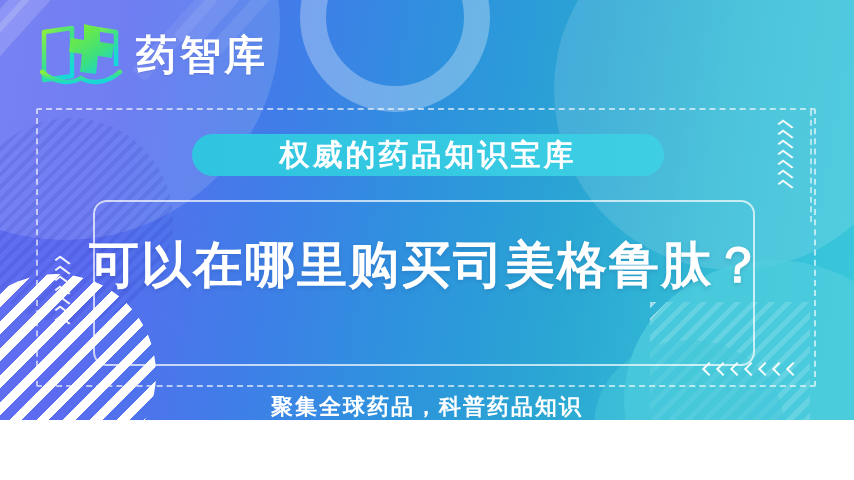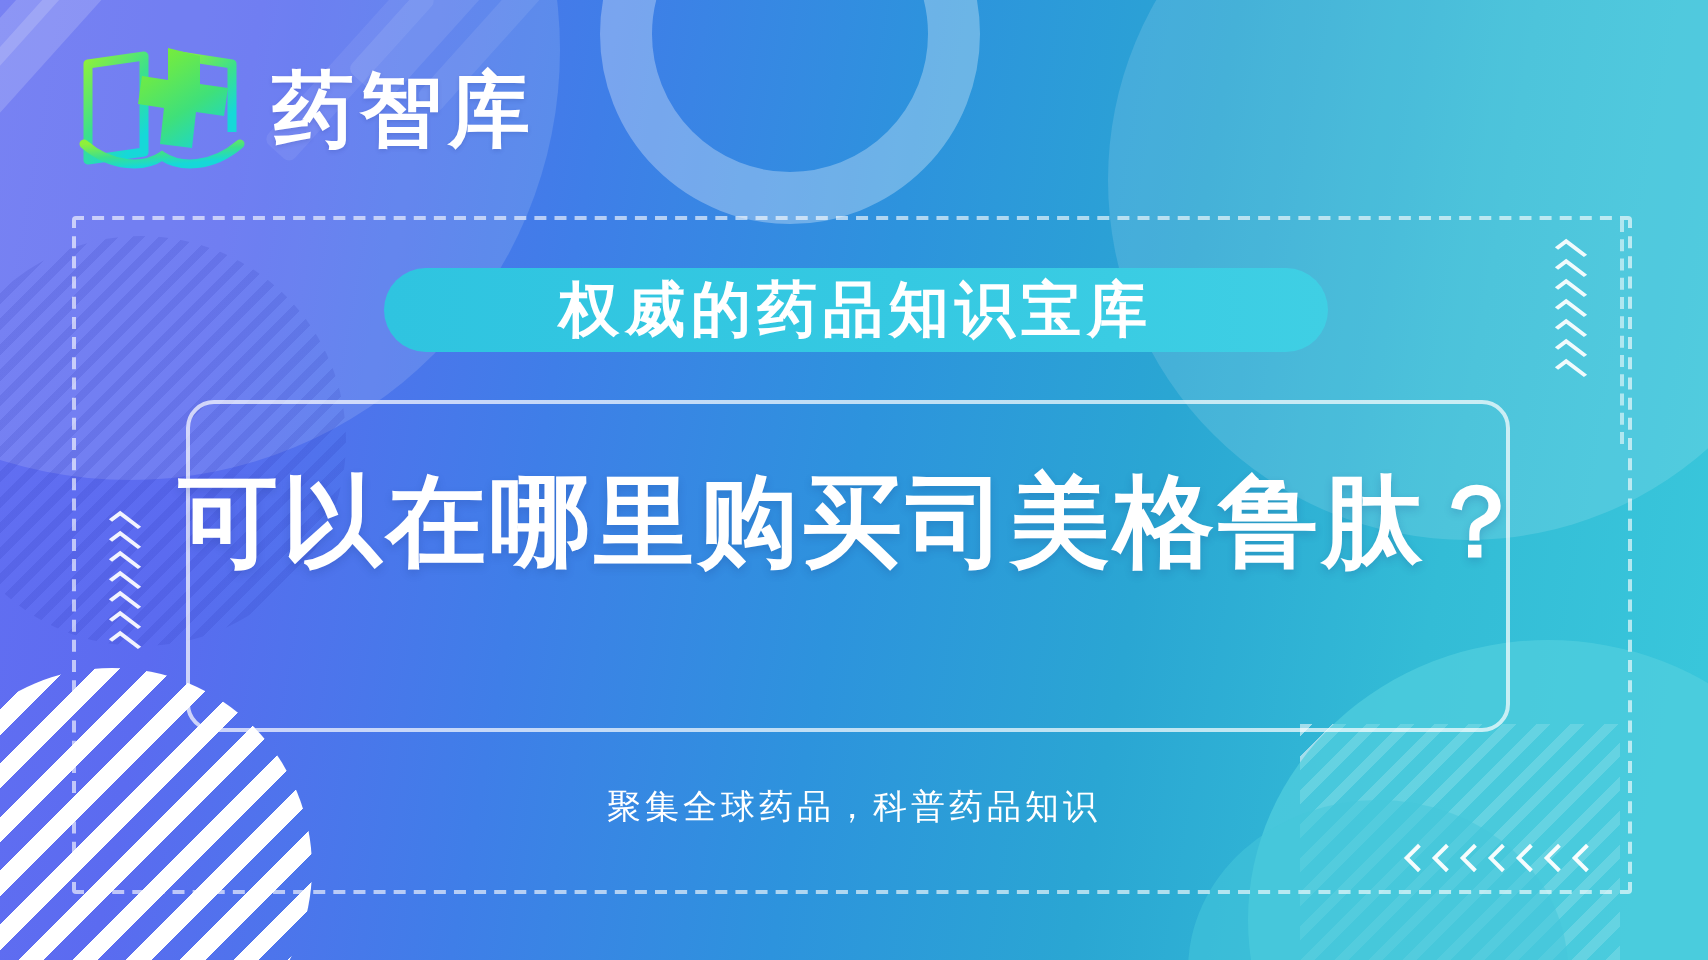--- a/index.html
+++ b/index.html
@@ -7,21 +7,21 @@
     padding: 0;
     background: #ffffff;
   }
   body {
     font-family: "Liberation Sans", "DejaVu Sans", sans-serif;
   }
 
   #banner {
     position: relative;
     width: 854px;
-    height: 480px;
+    height: 420px;
     overflow: hidden;
     background: linear-gradient(100deg,
         #6470f2 0%,
         #5b6bf0 14%,
         #3f7ee8 33%,
         #2d93dd 50%,
         #2aa6d3 66%,
         #33bcd6 82%,
         #3ac8dc 100%);
   }
@@ -177,30 +177,29 @@
   .headline {
     position: absolute;
     left: 0; right: 0; top: 238px;
     text-align: center;
     font-size: 50px;
     font-weight: 900;
     color: #ffffff;
     letter-spacing: 2px;
     line-height: 1.1;
     text-shadow: 0 2px 4px rgba(20,50,120,0.18);
-    font-family: Liberation Mono, monospace;
   }
 
   
   .tagline {
     position: absolute;
     left: 0; right: 0; top: 392px;
     text-align: center;
-    font-size: 17px;
-    font-weight: 400;
+    font-size: 22px;
+    font-weight: 700;
     color: #ffffff;
     letter-spacing: 2px;
   }
 
   
   .chev-col {
     position: absolute;
     display: flex;
     flex-direction: column;
     align-items: center;

